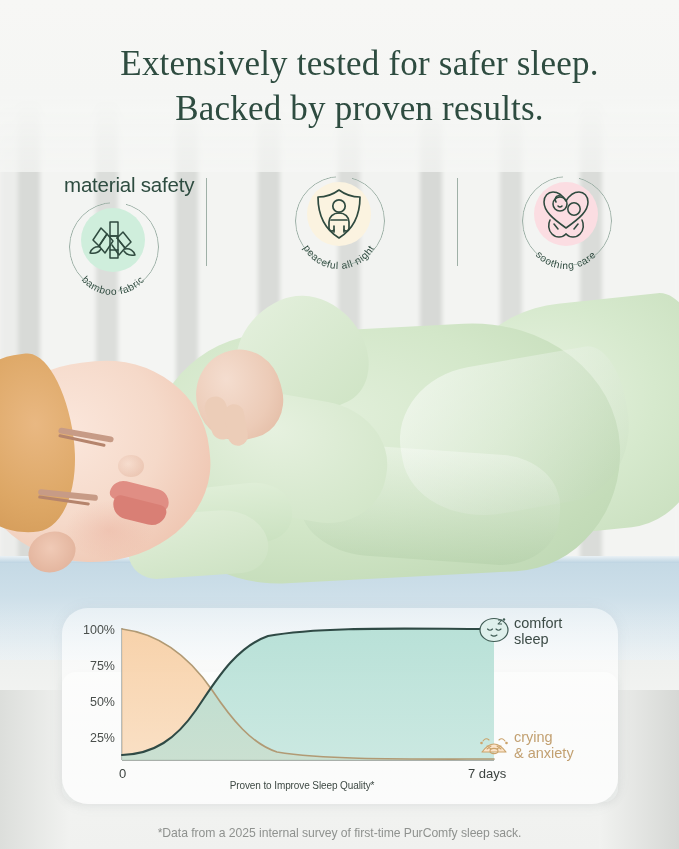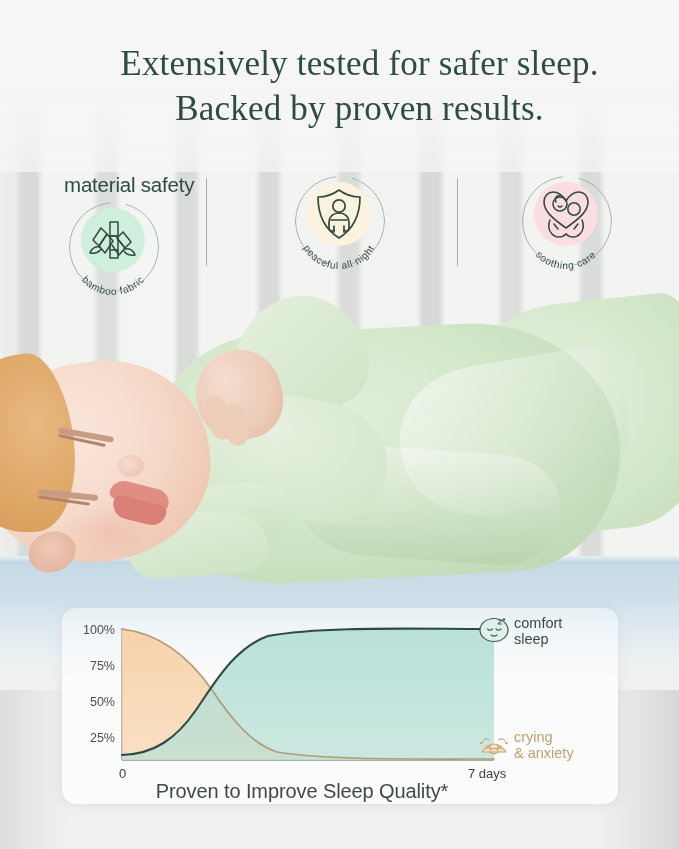--- a/index.html
+++ b/index.html
@@ -197,31 +197,31 @@
   .curve-txt text{font-family:"Liberation Sans",sans-serif;font-size:10.2px;fill:#2f4a3f;letter-spacing:.6px;}
   .divider{
     position:absolute;top:6px;width:1px;height:88px;background:#9fb0a7;
   }
   .div1{left:206px;}
   .div2{left:457px;}
 
   
   .chart-card{
     position:absolute;left:62px;top:608px;width:556px;height:196px;
-    border-radius:14px;
+    border-radius:26px;
     background:linear-gradient(180deg,rgba(255,255,255,.46) 0%,rgba(255,255,255,.66) 35%,rgba(255,255,255,.80) 100%);
     box-shadow:0 1px 14px rgba(120,140,150,.10);
   }
   .chart-svg{position:absolute;left:0;top:0;width:556px;height:196px;}
   .ytick{font-family:"Liberation Sans",sans-serif;font-size:12.5px;fill:#4a4f4c;text-anchor:end;}
   .xtick{font-family:"Liberation Sans",sans-serif;font-size:13px;fill:#3c4340;}
   .legend-txt{font-family:"Liberation Sans",sans-serif;font-size:14.5px;}
   .chart-caption{
     position:absolute;left:0;top:780px;width:604px;text-align:center;
-    font-size:20px;color:#3f4a45;letter-spacing:-.1px;
+    font-size:10px;color:#3f4a45;letter-spacing:-.1px;
   }
   .footnote{
     position:absolute;left:0;top:826px;width:679px;text-align:center;
     font-size:12.2px;color:#8f928f;letter-spacing:-.05px;
   }
 </style>
 </head>
 <body>
 
 <div class="page">
@@ -413,14 +413,15 @@
           <circle cx="1.5" cy="9" r="1.3" fill="#cba36b"></circle>
           <circle cx="26.5" cy="9" r="1.3" fill="#cba36b"></circle>
         </g>
         <text class="legend-txt" x="34" y="8" fill="#c2a071">crying</text>
         <text class="legend-txt" x="34" y="24" fill="#c2a071">&amp; anxiety</text>
       </g>
     </svg>
   </div>
 
   <div class="chart-caption">Proven to Improve Sleep Quality*</div>
+  <div class="footnote">*Data from a 2025 internal survey of first-time PurComfy sleep sack.</div>
 
 </div>
 
 </body></html>

